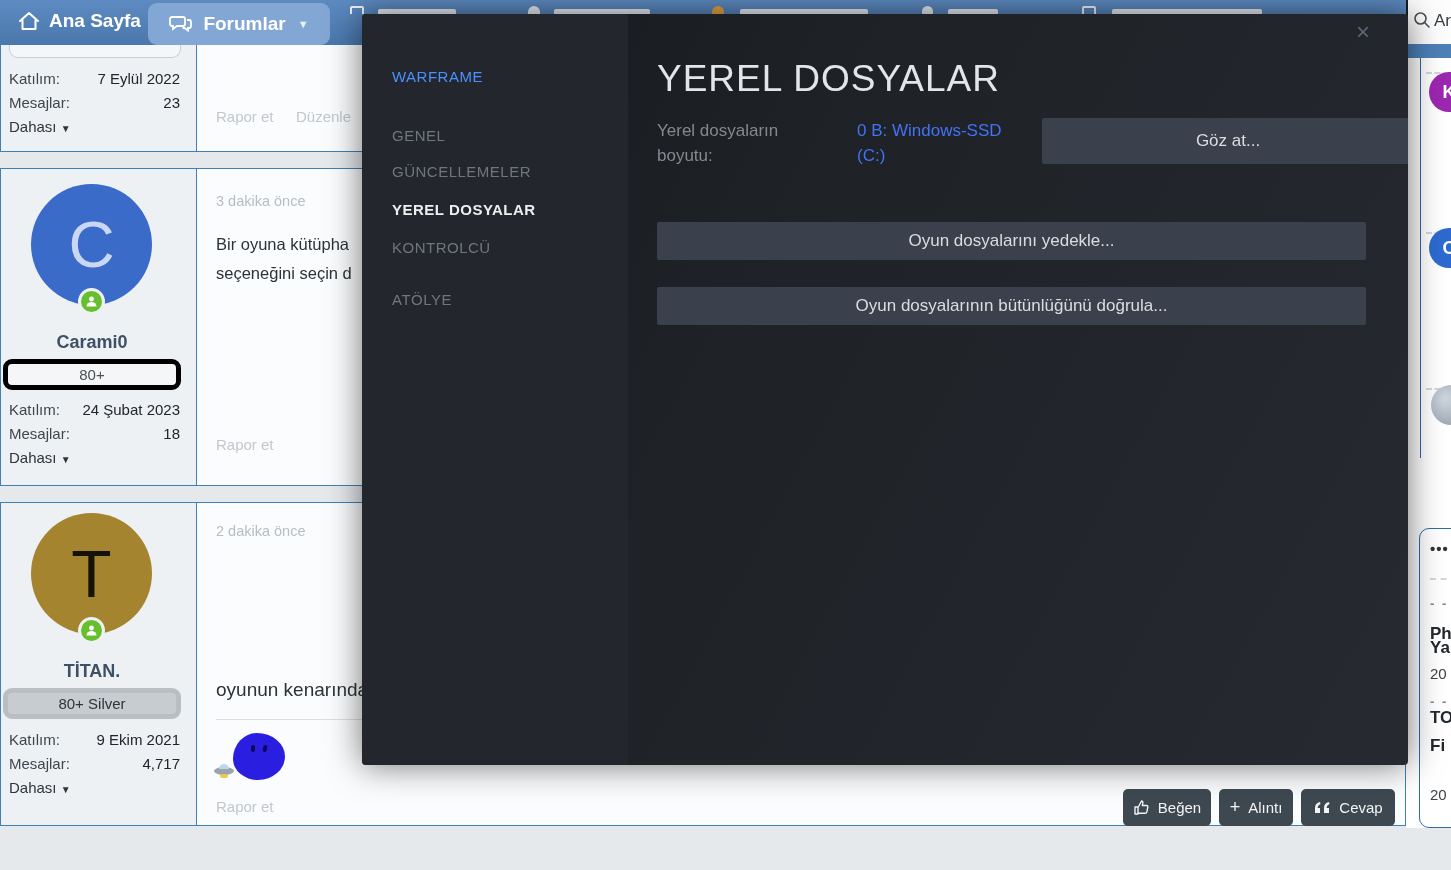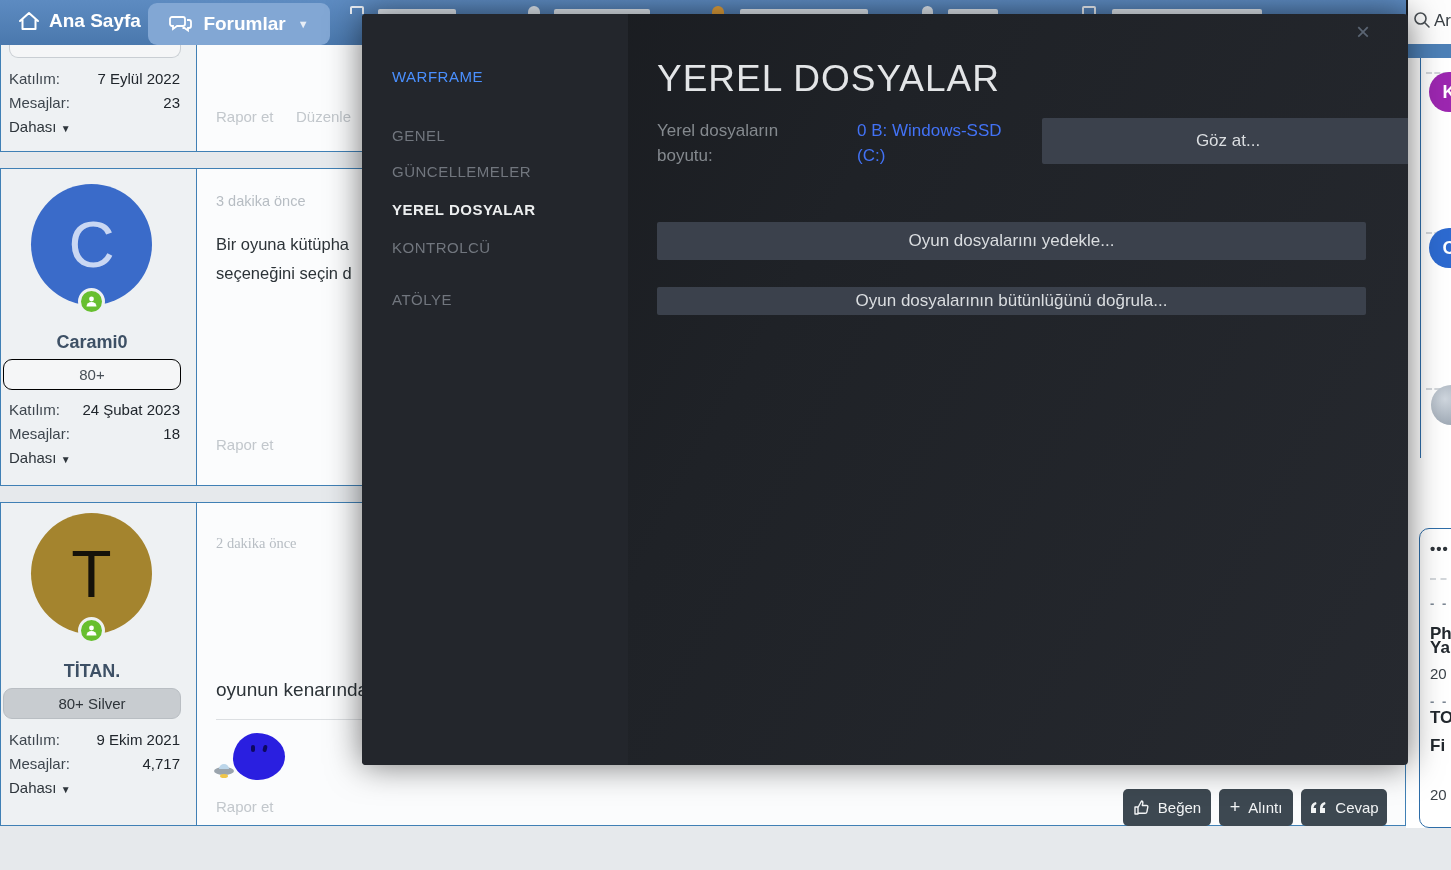--- a/index.html
+++ b/index.html
@@ -28,21 +28,21 @@
   .row-kv { position:absolute; left:8px; right:16px; font-size:15px; color:#3e464e; }
   .row-kv .v { float:right; color:#20262c; }
   .more-link { position:absolute; left:8px; font-size:15px; color:#2e353b; cursor:pointer; }
   .more-caret { font-size:10px; color:#2e353b; }
   .avatar { position:absolute; border-radius:50%; display:flex; align-items:center; justify-content:center; cursor:pointer; }
   .av-blue { background:#3a6bc9; color:#c9d7f3; font-size:64px; }
   .av-gold { background:#a4842e; color:#15120a; font-size:66px; font-weight:500; }
   .online-badge { position:absolute; width:27px; height:27px; border-radius:50%;
                   background:#67bf2f; border:3px solid #eef1f3; display:flex; align-items:center; justify-content:center; }
   .uname { position:absolute; left:0; width:182px; text-align:center; font-size:18px; font-weight:bold; color:#3d5065; cursor:pointer; }
-  .ubadge { position:absolute; left:2px; width:178px; height:31px; border-radius:9px; border:1px solid #000000;
+  .ubadge { position:absolute; left:2px; width:178px; height:31px; border-radius:9px; border:5px solid #000000;
             background:#f5f6f7; color:#474f57; font-size:15px; display:flex; align-items:center; justify-content:center; }
   .ubadge.silver { background:#c8ccd0; border-color:#b9bec3; color:#2e343a; }
   .ubadge-partial { position:absolute; left:8px; width:172px; height:19px; border:1px solid #c9ced3; border-top:none;
                     border-radius:0 0 9px 9px; background:#f5f6f7; }
   .post-time { position:absolute; left:215px; font-size:14.5px; color:#b7bdc3; cursor:pointer; }
   .post-text { position:absolute; left:215px; font-size:16.5px; color:#2c3338; }
   .post-link { position:absolute; font-size:15px; color:#c2c7cc; cursor:pointer; }
   .quote-box { position:absolute; left:215px; width:160px; background:#f6f6f7; border-left:4px solid #3c434b;
                border-radius:5px; }
   .quote-head { position:absolute; left:25px; top:22px; display:flex; align-items:center; gap:10px; }
@@ -86,21 +86,21 @@
   .dlg-menu-item { position:absolute; left:30px; font-size:15px; letter-spacing:.5px; color:#71767e; cursor:pointer; }
   .dlg-menu-item.active { color:#eceeef; font-weight:bold; }
   .dlg-close { position:absolute; right:38px; top:4px; font-size:24px; color:#5a6472; cursor:pointer; font-weight:300; }
   .dlg-title { position:absolute; left:295px; top:44px; font-size:37px; font-weight:400; letter-spacing:1px; color:#e3e5e7; }
   .dlg-size-label { position:absolute; left:295px; top:104px; font-size:17px; color:#84898e; line-height:25px; }
   .dlg-size-value { position:absolute; left:495px; top:104px; font-size:17px; color:#4272f5; line-height:25px; cursor:pointer; }
   .dlg-btn { position:absolute; background:#3b414c; border-radius:2px; color:#dadde0; font-size:17px;
              display:flex; align-items:center; justify-content:center; cursor:pointer; }
   .btn-browse { left:680px; top:104px; width:372px; height:46px; }
   .btn-backup { left:295px; top:208px; width:709px; height:38px; }
-  .btn-verify { left:295px; top:273px; width:709px; height:28px; }
+  .btn-verify { left:295px; top:273px; width:709px; height:38px; }
 
   svg { display:block; }
 </style>
 </head>
 <body>
 
 <div id="root">
 
   <div class="navbar">
     <div class="nav-home">
@@ -219,21 +219,21 @@
       </div>
       <div class="row-kv" style="top:252px;">
         <span>Mesajlar:</span>
         <span class="v">4,717</span>
       </div>
       <div class="more-link" style="top:276px;">
         <span>Dahası</span>
         <span class="more-caret">▼</span>
       </div>
     </div>
-    <a class="post-time" style="top:32px;font-family:Liberation Serif, serif;">2 dakika önce</a>
+    <a class="post-time" style="top:20px;">2 dakika önce</a>
 
 
     <div class="post-text" style="top:176px;font-size:19px;">oyunun kenarında</div>
     <div class="hr-line" style="top:216px;"></div>
 
     <span style="position:absolute;left:210px;top:255px;">
       <svg width="26" height="22" viewBox="0 0 26 22">
           <ellipse cx="13" cy="13" rx="10" ry="4" fill="#9aa4ad"></ellipse>
           <path d="M8 11 a5 5 0 0 1 10 0" fill="#bcd6ea"></path>
           <ellipse cx="13" cy="18" rx="4" ry="2" fill="#f0c64a"></ellipse>
@@ -248,21 +248,21 @@
         <svg width="17" height="17" viewBox="0 0 17 17">
             <path d="M2 8 h3 v7 H2 Z M5 14 V8.5 L8.5 2 q1.6 .3 1.3 2.2 L9.3 6.5 h4.2 q1.6 0 1.3 1.7 l-.9 4.6 q-.3 1.4 -1.7 1.4 H5" fill="none" stroke="#f2f4f5" stroke-width="1.4" stroke-linejoin="round"></path>
           </svg>
       </span>
       <span>Beğen</span>
     </div>
     <div class="action-btn" style="left:1218px;top:286px;width:74px;">
       <span style="font-size:18px;">+</span>
       <span>Alıntı</span>
     </div>
-    <div class="action-btn" style="left:1300px;top:286px;width:86px;">
+    <div class="action-btn" style="left:1300px;top:286px;width:94px;">
       <span>
         <svg width="18" height="13" viewBox="0 0 18 13">
             <path d="M7 1 Q2 2 2 7 v5 h5 V7 H4.5 Q4.8 3.8 7.5 3 Z" fill="#f2f4f5"></path>
             <path d="M16 1 Q11 2 11 7 v5 h5 V7 h-2.5 Q13.8 3.8 16.5 3 Z" fill="#f2f4f5"></path>
           </svg>
       </span>
       <span>Cevap</span>
     </div>
   </div>
 

